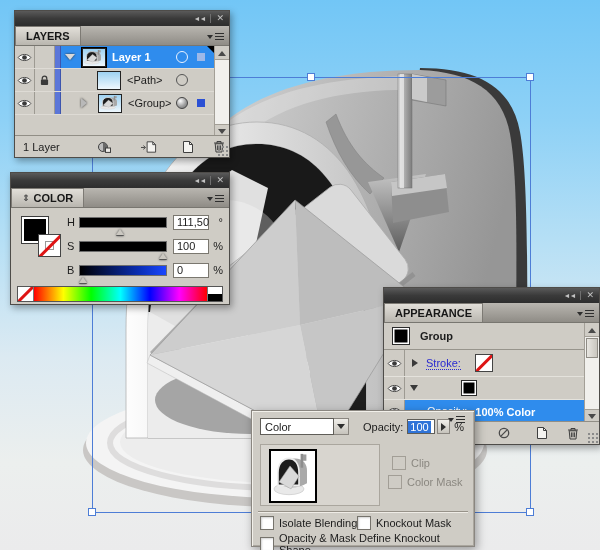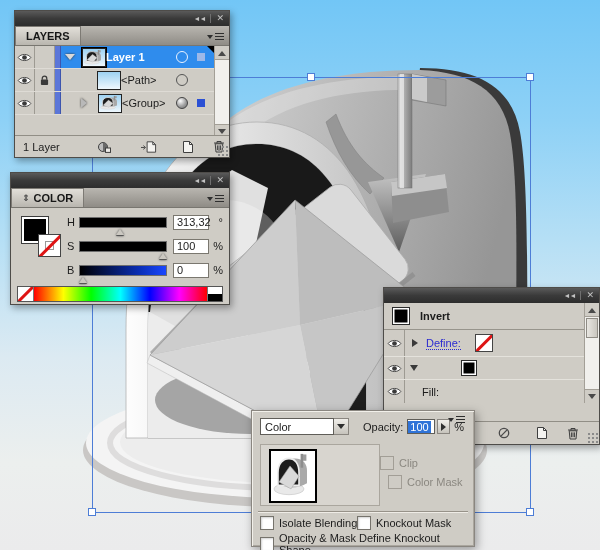--- a/index.html
+++ b/index.html
@@ -38,21 +38,21 @@
   .lcell { width:20px; border-right:1px solid #9d9a92; display:flex; align-items:center; justify-content:center; box-sizing:border-box; }
   .laccent { width:5px; background:#5b76d8; border-right:1px solid #3d55ae; }
   .lcontent { position:relative; flex:1; display:flex; align-items:center; }
   .lcontent.selected { background:#2f8ced; }
   .tri-open { width:0; height:0; border:5px solid transparent; border-top:6px solid #d9d9d9;
               filter:drop-shadow(0 0 1px #333); margin-top:5px; }
   .tri-closed { width:0; height:0; border:5px solid transparent; border-left:6px solid #b9b9b9;
               filter:drop-shadow(0 0 1px #333); margin-left:3px; }
   .lthumb { width:22px; height:17px; border:1px solid #222; background:linear-gradient(#9ed2f2,#eef7fd); overflow:hidden; }
   .lthumb.heavy { outline:1px solid #000; }
-  .lname { }
+  .lname { margin-left:6px; }
   .lname.sel { color:#fff; font-weight:bold; }
   .target { position:absolute; right:26px; width:10px; height:10px; border-radius:50%; border:1px solid #555; }
   .target.on-blue { border-color:#eaf2ff; }
   .target.shaded { background:radial-gradient(circle at 35% 30%, #fdfdfd, #a0a0a0 55%, #6f6f6f); border-color:#444; }
   .selsq { position:absolute; right:9px; width:8px; height:8px; }
   .corner-tri { position:absolute; right:0; top:0; width:0; height:0;
                 border-left:7px solid transparent; border-top:7px solid #000; }
   .vscroll { position:absolute; right:0; top:0; bottom:0; width:15px; background:#f1f0ed;
              border-left:1px solid #a39f97; box-sizing:border-box; }
   .sbtn { position:absolute; left:0; width:14px; height:13px; background:#cfccc5; display:flex;
@@ -415,21 +415,21 @@
       <span class="strokesw">
         <span class="hole"></span>
           <span class="redline"></span>
       </span>
 
       <div class="slider-row" style="top:6px">
         <span class="slabel">H</span>
         <span class="strack">
             <span class="smarker" style="left:46%"></span>
           </span>
-        <span class="sval">313,32</span>
+        <span class="sval">111,50</span>
         <span class="sunit">°</span>
       </div>
 
       <div class="slider-row" style="top:30px">
         <span class="slabel">S</span>
         <span class="strack">
             <span class="smarker" style="left:97%"></span>
           </span>
         <span class="sval">100</span>
         <span class="sunit">%</span>
@@ -455,53 +455,66 @@
       </div>
     </div>
   </div>
 
   <div class="panel" id="appearance-panel">
     <div class="titlebar">
       <span class="tb-collapse">◄◄</span>
       <span class="tb-div"></span>
       <span class="tb-close">✕</span>
     </div>
+    <div class="tabrow">
+      <div class="tab">
+          <span>APPEARANCE</span>
+        </div>
+      <div class="menu-btn">
+          <span class="tri"></span>
+          <span class="lines"></span>
+        </div>
+    </div>
     <div class="arows">
       <div class="arow grouprow">
         <span class="sw sw-black" style="width:18px;height:18px"></span>
-        <span class="gname">Invert</span>
+        <span class="gname">Group</span>
       </div>
       <div class="arow h27">
         <span class="aeye">
             <svg width="15" height="9">
               <use href="#icon-eye"></use>
             </svg>
           </span>
         <span class="atri-r"></span>
-        <span class="alink">Define:</span>
+        <span class="alink">Stroke:</span>
         <span class="sw sw-nonebox aswatch">
             <span class="redline"></span>
           </span>
       </div>
       <div class="arow h23">
         <span class="aeye">
             <svg width="15" height="9">
               <use href="#icon-eye"></use>
             </svg>
           </span>
         <span class="atri-d"></span>
         <span class="alabel">Fill:</span>
         <span class="sw sw-black aswatch" style="width:16px;height:16px;margin-left:22px"></span>
       </div>
       <div class="arow h23" style="border-bottom:none">
         <span class="aeye">
             <svg width="15" height="9">
               <use href="#icon-eye"></use>
             </svg>
           </span>
+        <span class="oprow-content">
+          <span class="oplabel">Opacity:</span>
+          <span class="opval">100% Color</span>
+        </span>
       </div>
       <div class="vscroll">
         <div class="sbtn up">
             <span class="arr-up"></span>
           </div>
         <div class="sthumb"></div>
         <div class="sbtn down">
             <span class="arr-dn"></span>
           </div>
       </div>
@@ -549,21 +562,21 @@
       </div>
 
     <div class="thumb-region">
       <span class="mask-thumb">
         <svg width="40" height="46" viewBox="0 0 40 40" preserveAspectRatio="none">
             <use href="#mini-mb"></use>
           </svg>
       </span>
     </div>
 
-    <div class="cbrow" style="left:128px; top:45px">
+    <div class="cbrow" style="left:140px; top:45px">
       <span class="cb disabled"></span>
       <span class="cblabel disabled">Clip</span>
     </div>
     <div class="cbrow" style="left:136px; top:64px">
       <span class="cb disabled"></span>
       <span class="cblabel disabled">Color Mask</span>
     </div>
 
     <div class="popsep"></div>
 

